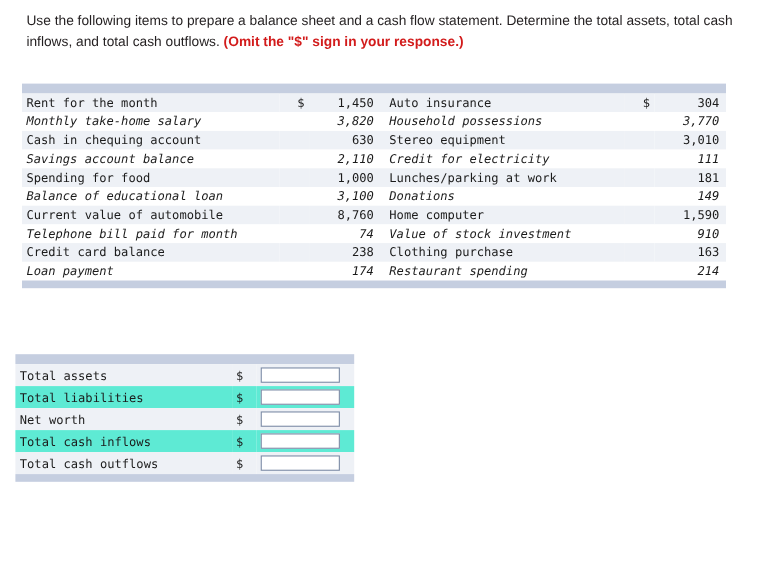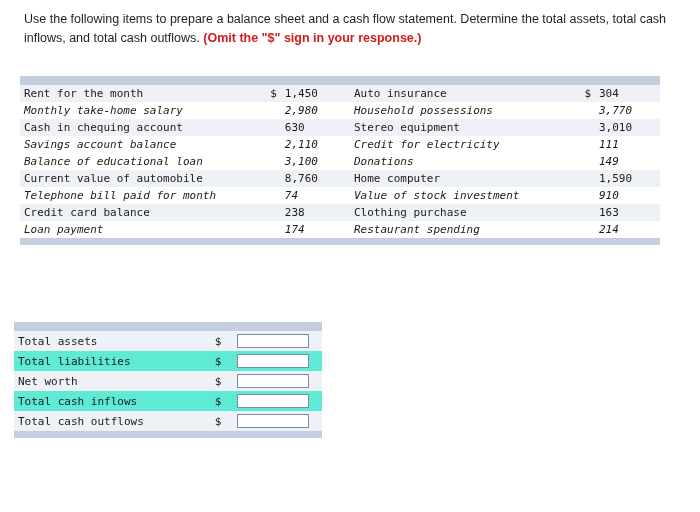--- a/index.html
+++ b/index.html
@@ -55,24 +55,24 @@
   }
   .items-table tr.odd td { background: #eef1f6; }
   .items-table tr.even td { background: #ffffff; font-style: italic; }
   .items-table tr.foot td {
     background: #c5cee0;
     height: 7px;
     padding: 0;
   }
   .c-label { width: 215px; }
   .c-cur { width: 18px; text-align: right; }
-  .c-val { width: 52px; padding-right: 10px !important; }
+  .c-val { width: 52px; text-align: right; padding-right: 10px !important; }
   .c-label2 { width: 200px; }
   .c-cur2 { width: 18px; text-align: right; }
-  .c-val2 { width: 52px; padding-right: 6px !important; }
+  .c-val2 { width: 52px; text-align: right; padding-right: 6px !important; }
 
   
   .excel-link {
     position: absolute;
     top: 272px;
     left: 14px;
     font-size: 12.5px;
     color: #2b5fa8;
     text-decoration: underline;
     display: flex;
@@ -169,40 +169,48 @@
       <td class="c-label">Rent for the month</td>
       <td class="c-cur">$</td>
       <td class="c-val">1,450</td>
       <td class="c-label2">Auto insurance</td>
       <td class="c-cur2">$</td>
       <td class="c-val2">304</td>
     </tr>
     <tr class="even">
       <td class="c-label">Monthly take-home salary</td>
       <td class="c-cur"></td>
-      <td class="c-val">2,980</td>
+      <td class="c-val">3,820</td>
       <td class="c-label2">Household possessions</td>
       <td class="c-cur2"></td>
       <td class="c-val2">3,770</td>
     </tr>
     <tr class="odd">
       <td class="c-label">Cash in chequing account</td>
       <td class="c-cur"></td>
       <td class="c-val">630</td>
       <td class="c-label2">Stereo equipment</td>
       <td class="c-cur2"></td>
       <td class="c-val2">3,010</td>
     </tr>
     <tr class="even">
       <td class="c-label">Savings account balance</td>
       <td class="c-cur"></td>
       <td class="c-val">2,110</td>
       <td class="c-label2">Credit for electricity</td>
       <td class="c-cur2"></td>
       <td class="c-val2">111</td>
+    </tr>
+    <tr class="odd">
+      <td class="c-label">Spending for food</td>
+      <td class="c-cur"></td>
+      <td class="c-val">1,000</td>
+      <td class="c-label2">Lunches/parking at work</td>
+      <td class="c-cur2"></td>
+      <td class="c-val2">181</td>
     </tr>
     <tr class="even">
       <td class="c-label">Balance of educational loan</td>
       <td class="c-cur"></td>
       <td class="c-val">3,100</td>
       <td class="c-label2">Donations</td>
       <td class="c-cur2"></td>
       <td class="c-val2">149</td>
     </tr>
     <tr class="odd">

